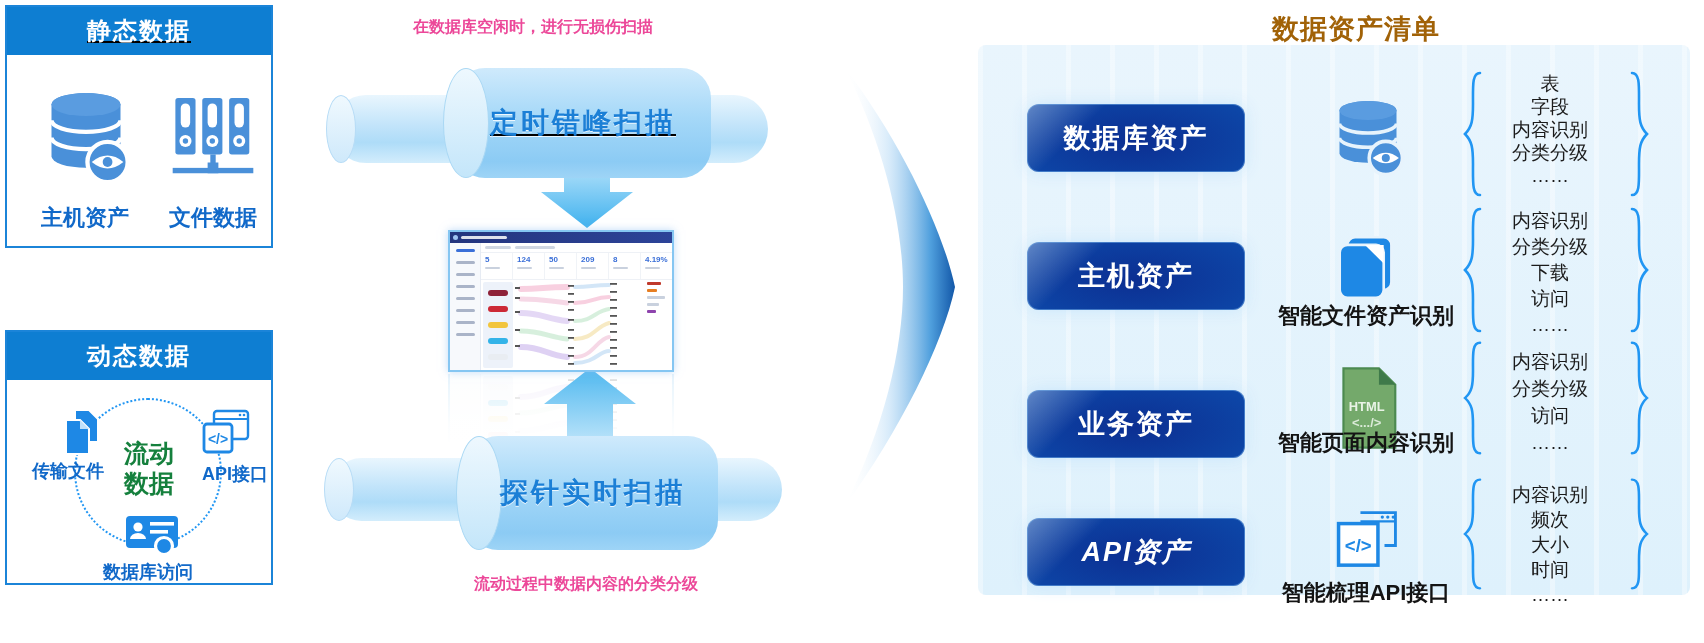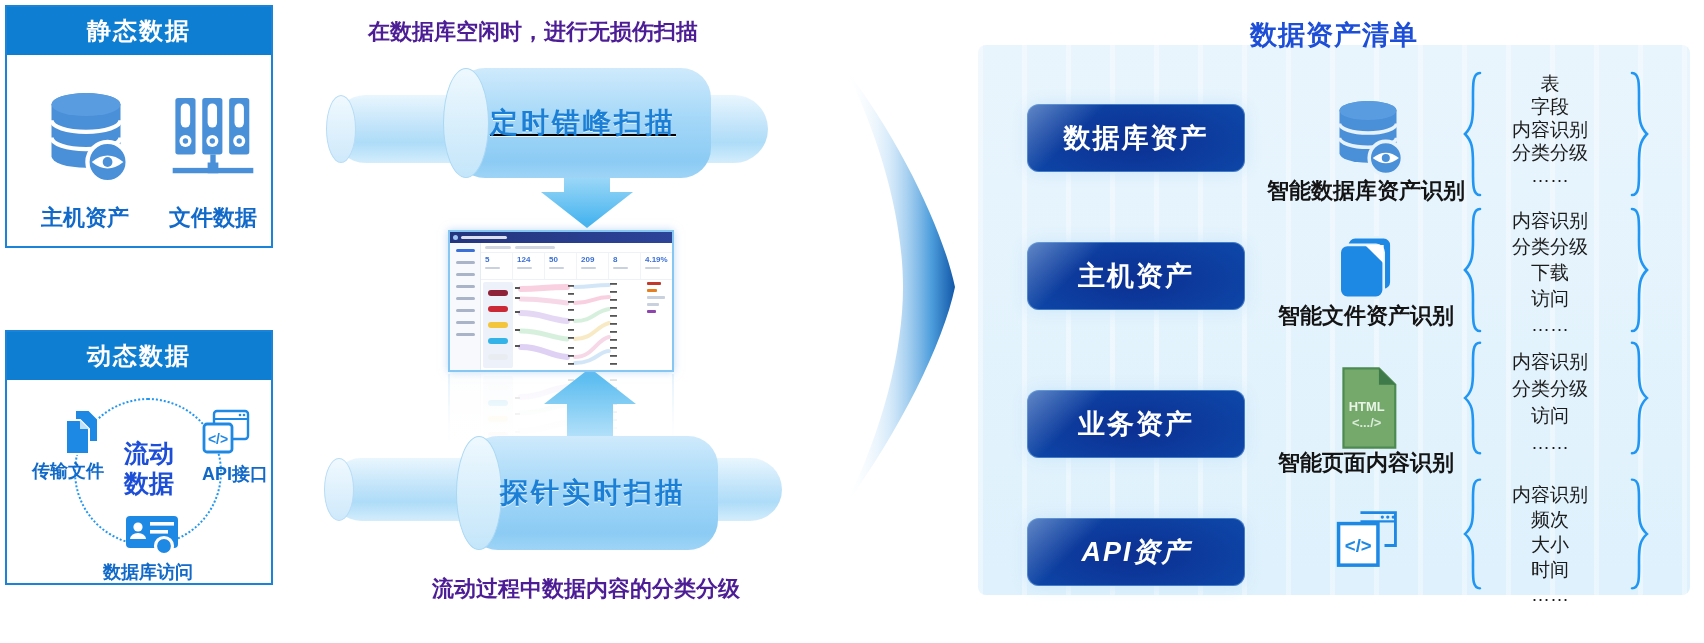--- a/index.html
+++ b/index.html
@@ -6,24 +6,24 @@
   .stage{position:relative;width:1704px;height:643px;overflow:hidden;background:#fff;
          font-family:"Liberation Sans","DejaVu Sans",sans-serif;}
   .abs{position:absolute;}
 
   
   .box{position:absolute;left:5px;width:268px;background:#fff;border:2px solid #1b84d8;box-sizing:border-box;}
   .box-header{height:48px;background:#0e7ed2;color:#fff;font-size:24px;font-weight:bold;
               display:flex;align-items:center;justify-content:center;letter-spacing:2px;}
   .blue-lbl{position:absolute;color:#1169c9;font-weight:bold;text-align:center;}
   .dotted-circle{position:absolute;border:2px dotted #2196f3;border-radius:50%;}
-  .flow-center{position:absolute;color:#1d4ed8;font-weight:bold;font-size:25px;line-height:30px;text-align:center;}
+  .flow-center{position:absolute;color:#15803d;font-weight:bold;font-size:25px;line-height:30px;text-align:center;}
 
   
-  .caption{position:absolute;color:#4c1d95;font-weight:bold;font-size:22px;text-align:center;z-index:1;}
+  .caption{position:absolute;color:#ec4899;font-weight:bold;font-size:16px;text-align:center;z-index:1;}
   .pipe{position:absolute;z-index:1;border-radius:34px;
         background:linear-gradient(180deg,#e9f6fe 0%,#c2e4fa 45%,#aedcf8 70%,#d3edfc 100%);}
   .pipe .cap{position:absolute;left:-6px;top:0;width:30px;height:100%;border-radius:50%;
              background:linear-gradient(180deg,#f0f9fe,#cfe9fb);border:1px solid #b7dcf6;box-sizing:border-box;}
   .cyl{position:absolute;z-index:4;border-radius:30px;
        background:linear-gradient(180deg,#cfeafc 0%,#a5d8f8 45%,#8ccbf4 85%,#9ed4f6 100%);
        display:flex;align-items:center;justify-content:center;}
   .cyl .cap{position:absolute;left:-12px;top:0;width:46px;height:100%;border-radius:50%;
             background:linear-gradient(180deg,#eef8fe,#c4e6fa);border:1px solid #aad8f4;box-sizing:border-box;}
   .cyl .cyl-text{position:relative;color:#1b7fd6;font-weight:bold;font-size:28px;letter-spacing:3px;
@@ -53,41 +53,41 @@
   .mini-legend i{display:block;height:3px;border-radius:1px;margin:0 2px 4px 2px;}
   .mini-reflect{position:absolute;left:448px;top:374px;width:226px;height:68px;overflow:hidden;opacity:.4;z-index:2;pointer-events:none;}
   .reflect-fade{position:absolute;left:440px;top:374px;width:244px;height:72px;z-index:2;
                 background:linear-gradient(180deg,rgba(255,255,255,.5) 0%,rgba(255,255,255,.92) 70%,#fff 100%);pointer-events:none;}
 
   
   .panel{position:absolute;left:978px;top:45px;width:712px;height:550px;border-radius:8px;
          background:linear-gradient(180deg,#e9f5fd,#def1fc);
          background-image:repeating-linear-gradient(90deg,rgba(255,255,255,.38) 0 5px,rgba(255,255,255,0) 5px 44px),
                           linear-gradient(180deg,#e9f5fd,#def1fc);}
-  .panel-title{position:absolute;left:1250px;top:17px;width:190px;text-align:left;
-               color:#1d4ed8;font-size:27px;font-weight:bold;letter-spacing:1px;z-index:2;}
+  .panel-title{position:absolute;left:1250px;top:11px;width:190px;text-align:right;
+               color:#a16207;font-size:27px;font-weight:bold;letter-spacing:1px;z-index:2;}
   .asset-btn{position:absolute;left:1027px;width:218px;height:68px;border-radius:12px;z-index:2;
              display:flex;align-items:center;justify-content:center;color:#fff;font-size:27px;font-weight:bold;letter-spacing:2px;
              background:linear-gradient(135deg,rgba(255,255,255,.35) 0%,rgba(255,255,255,0) 28%),
                         radial-gradient(120% 150% at 50% 55%,#0c2f92 0%,#0d47a8 52%,#1668c8 78%,#1e88e5 100%);
              box-shadow:0 0 16px rgba(200,230,252,.95), inset 0 0 0 1px rgba(120,180,235,.5);
              border:none;cursor:pointer;}
   .row-label{position:absolute;left:1246px;width:240px;text-align:center;color:#141414;font-size:22px;font-weight:bold;z-index:2;}
   .row-icon{position:absolute;z-index:2;}
   .brace{position:absolute;z-index:2;}
   .feat-list{position:absolute;left:1482px;width:136px;text-align:center;color:#1b1b1b;font-size:19px;z-index:2;}
 
   .lbl-small{font-size:18px;}
 </style>
 </head>
 <body>
 
 <div class="stage">
 
-  <div class="box" style="top:5px;height:243px;">
+  <div class="box" style="top:5px;height:243px;text-decoration:underline;">
     <div class="box-header">静态数据</div>
   </div>
   <svg class="abs" style="left:40px;top:90px;z-index:2;" width="92" height="98" viewBox="0 0 64 68">
     <path d="M8,10 A24,8 0 0 1 56,10 V46 A24,8 0 0 1 8,46 Z" fill="#4a90d9"></path>
     <ellipse cx="32" cy="10" rx="24" ry="8" fill="#5a9ce0"></ellipse>
     <path d="M8,21 a24,8 0 0 0 48,0" fill="none" stroke="#fff" stroke-width="3"></path>
     <path d="M8,33 a24,8 0 0 0 48,0" fill="none" stroke="#fff" stroke-width="3"></path>
     <circle cx="47" cy="50" r="14" fill="#4a90d9" stroke="#fff" stroke-width="3"></circle>
     <path d="M36,50 Q47,41 58,50 Q47,59 36,50 Z" fill="#fff"></path>
     <circle cx="47" cy="50" r="3.4" fill="#4a90d9"></circle>
@@ -390,21 +390,20 @@
   <button class="asset-btn" style="top:104px;">数据库资产</button>
   <svg class="row-icon" style="left:1330px;top:98px;" width="76" height="82" viewBox="0 0 64 68">
     <path d="M8,10 A24,8 0 0 1 56,10 V46 A24,8 0 0 1 8,46 Z" fill="#4a90d9"></path>
     <ellipse cx="32" cy="10" rx="24" ry="8" fill="#5a9ce0"></ellipse>
     <path d="M8,21 a24,8 0 0 0 48,0" fill="none" stroke="#e7f3fc" stroke-width="3"></path>
     <path d="M8,33 a24,8 0 0 0 48,0" fill="none" stroke="#e7f3fc" stroke-width="3"></path>
     <circle cx="47" cy="50" r="14" fill="#4a90d9" stroke="#e7f3fc" stroke-width="3"></circle>
     <path d="M36,50 Q47,41 58,50 Q47,59 36,50 Z" fill="#fff"></path>
     <circle cx="47" cy="50" r="3.4" fill="#4a90d9"></circle>
   </svg>
-  <div class="row-label" style="top:176px;">智能数据库资产识别</div>
   <svg class="brace" style="left:1462px;top:70px;" width="22" height="128" viewBox="0 0 22 128" preserveAspectRatio="none">
     <path d="M18,3 C10,3 11,16 11,34 C11,50 10,57 3,64 C10,71 11,78 11,94 C11,112 10,125 18,125" fill="none" stroke="#2196f3" stroke-width="2.6" stroke-linecap="round"></path>
   </svg>
   <div class="feat-list" style="top:72px;line-height:23px;">
     <div>表</div>
       <div>字段</div>
     <div>内容识别</div>
       <div>分类分级</div>
     <div>……</div>
   </div>
@@ -433,21 +432,21 @@
     <path d="M4,3 C12,3 11,16 11,34 C11,50 12,57 19,64 C12,71 11,78 11,94 C11,112 12,125 4,125" fill="none" stroke="#2196f3" stroke-width="2.6" stroke-linecap="round"></path>
   </svg>
 
   <button class="asset-btn" style="top:390px;">业务资产</button>
   <svg class="row-icon" style="left:1338px;top:365px;" width="60" height="86" viewBox="0 0 44 62">
     <path d="M4,2 H30 L42,14 V60 H4 Z" fill="#74a96b" stroke="#4c8a50" stroke-width="1.6"></path>
     <path d="M30,2 L42,14 H30 Z" fill="#3f7a4a"></path>
     <text x="21" y="33" text-anchor="middle" font-size="9.5" font-weight="bold" fill="#e9f3e6">HTML</text>
     <text x="21" y="45" text-anchor="middle" font-size="9.5" font-weight="bold" fill="#dcebd9">&lt;.../&gt;</text>
   </svg>
-  <div class="row-label" style="top:448px;">智能页面内容识别</div>
+  <div class="row-label" style="top:428px;">智能页面内容识别</div>
   <svg class="brace" style="left:1462px;top:340px;" width="22" height="116" viewBox="0 0 22 128" preserveAspectRatio="none">
     <path d="M18,3 C10,3 11,16 11,34 C11,50 10,57 3,64 C10,71 11,78 11,94 C11,112 10,125 18,125" fill="none" stroke="#2196f3" stroke-width="2.6" stroke-linecap="round"></path>
   </svg>
   <div class="feat-list" style="top:348px;line-height:27px;">
     <div>内容识别</div>
       <div>分类分级</div>
     <div>访问</div>
       <div>……</div>
   </div>
   <svg class="brace" style="left:1628px;top:340px;" width="22" height="116" viewBox="0 0 22 128" preserveAspectRatio="none">
@@ -457,20 +456,21 @@
   <button class="asset-btn" style="top:518px;font-style:italic;">API资产</button>
   <svg class="row-icon" style="left:1332px;top:506px;" width="70" height="68" viewBox="0 0 64 62">
     <path d="M26,6 h32 v30 h-10" fill="none" stroke="#1e88e5" stroke-width="2.6"></path>
     <line x1="26" y1="14" x2="58" y2="14" stroke="#1e88e5" stroke-width="2"></line>
     <circle cx="46" cy="10" r="1.5" fill="#1e88e5"></circle>
       <circle cx="51" cy="10" r="1.5" fill="#1e88e5"></circle>
       <circle cx="56" cy="10" r="1.5" fill="#1e88e5"></circle>
     <rect x="6" y="16" width="36" height="38" fill="#fff" stroke="#1e88e5" stroke-width="3.2"></rect>
     <text x="24" y="42" text-anchor="middle" font-size="17" font-weight="bold" fill="#1e88e5">&lt;/&gt;</text>
   </svg>
+  <div class="row-label" style="top:578px;">智能梳理API接口</div>
   <svg class="brace" style="left:1462px;top:477px;" width="22" height="114" viewBox="0 0 22 128" preserveAspectRatio="none">
     <path d="M18,3 C10,3 11,16 11,34 C11,50 10,57 3,64 C10,71 11,78 11,94 C11,112 10,125 18,125" fill="none" stroke="#2196f3" stroke-width="2.6" stroke-linecap="round"></path>
   </svg>
   <div class="feat-list" style="top:482px;line-height:25px;">
     <div>内容识别</div>
       <div>频次</div>
     <div>大小</div>
       <div>时间</div>
     <div>……</div>
   </div>

